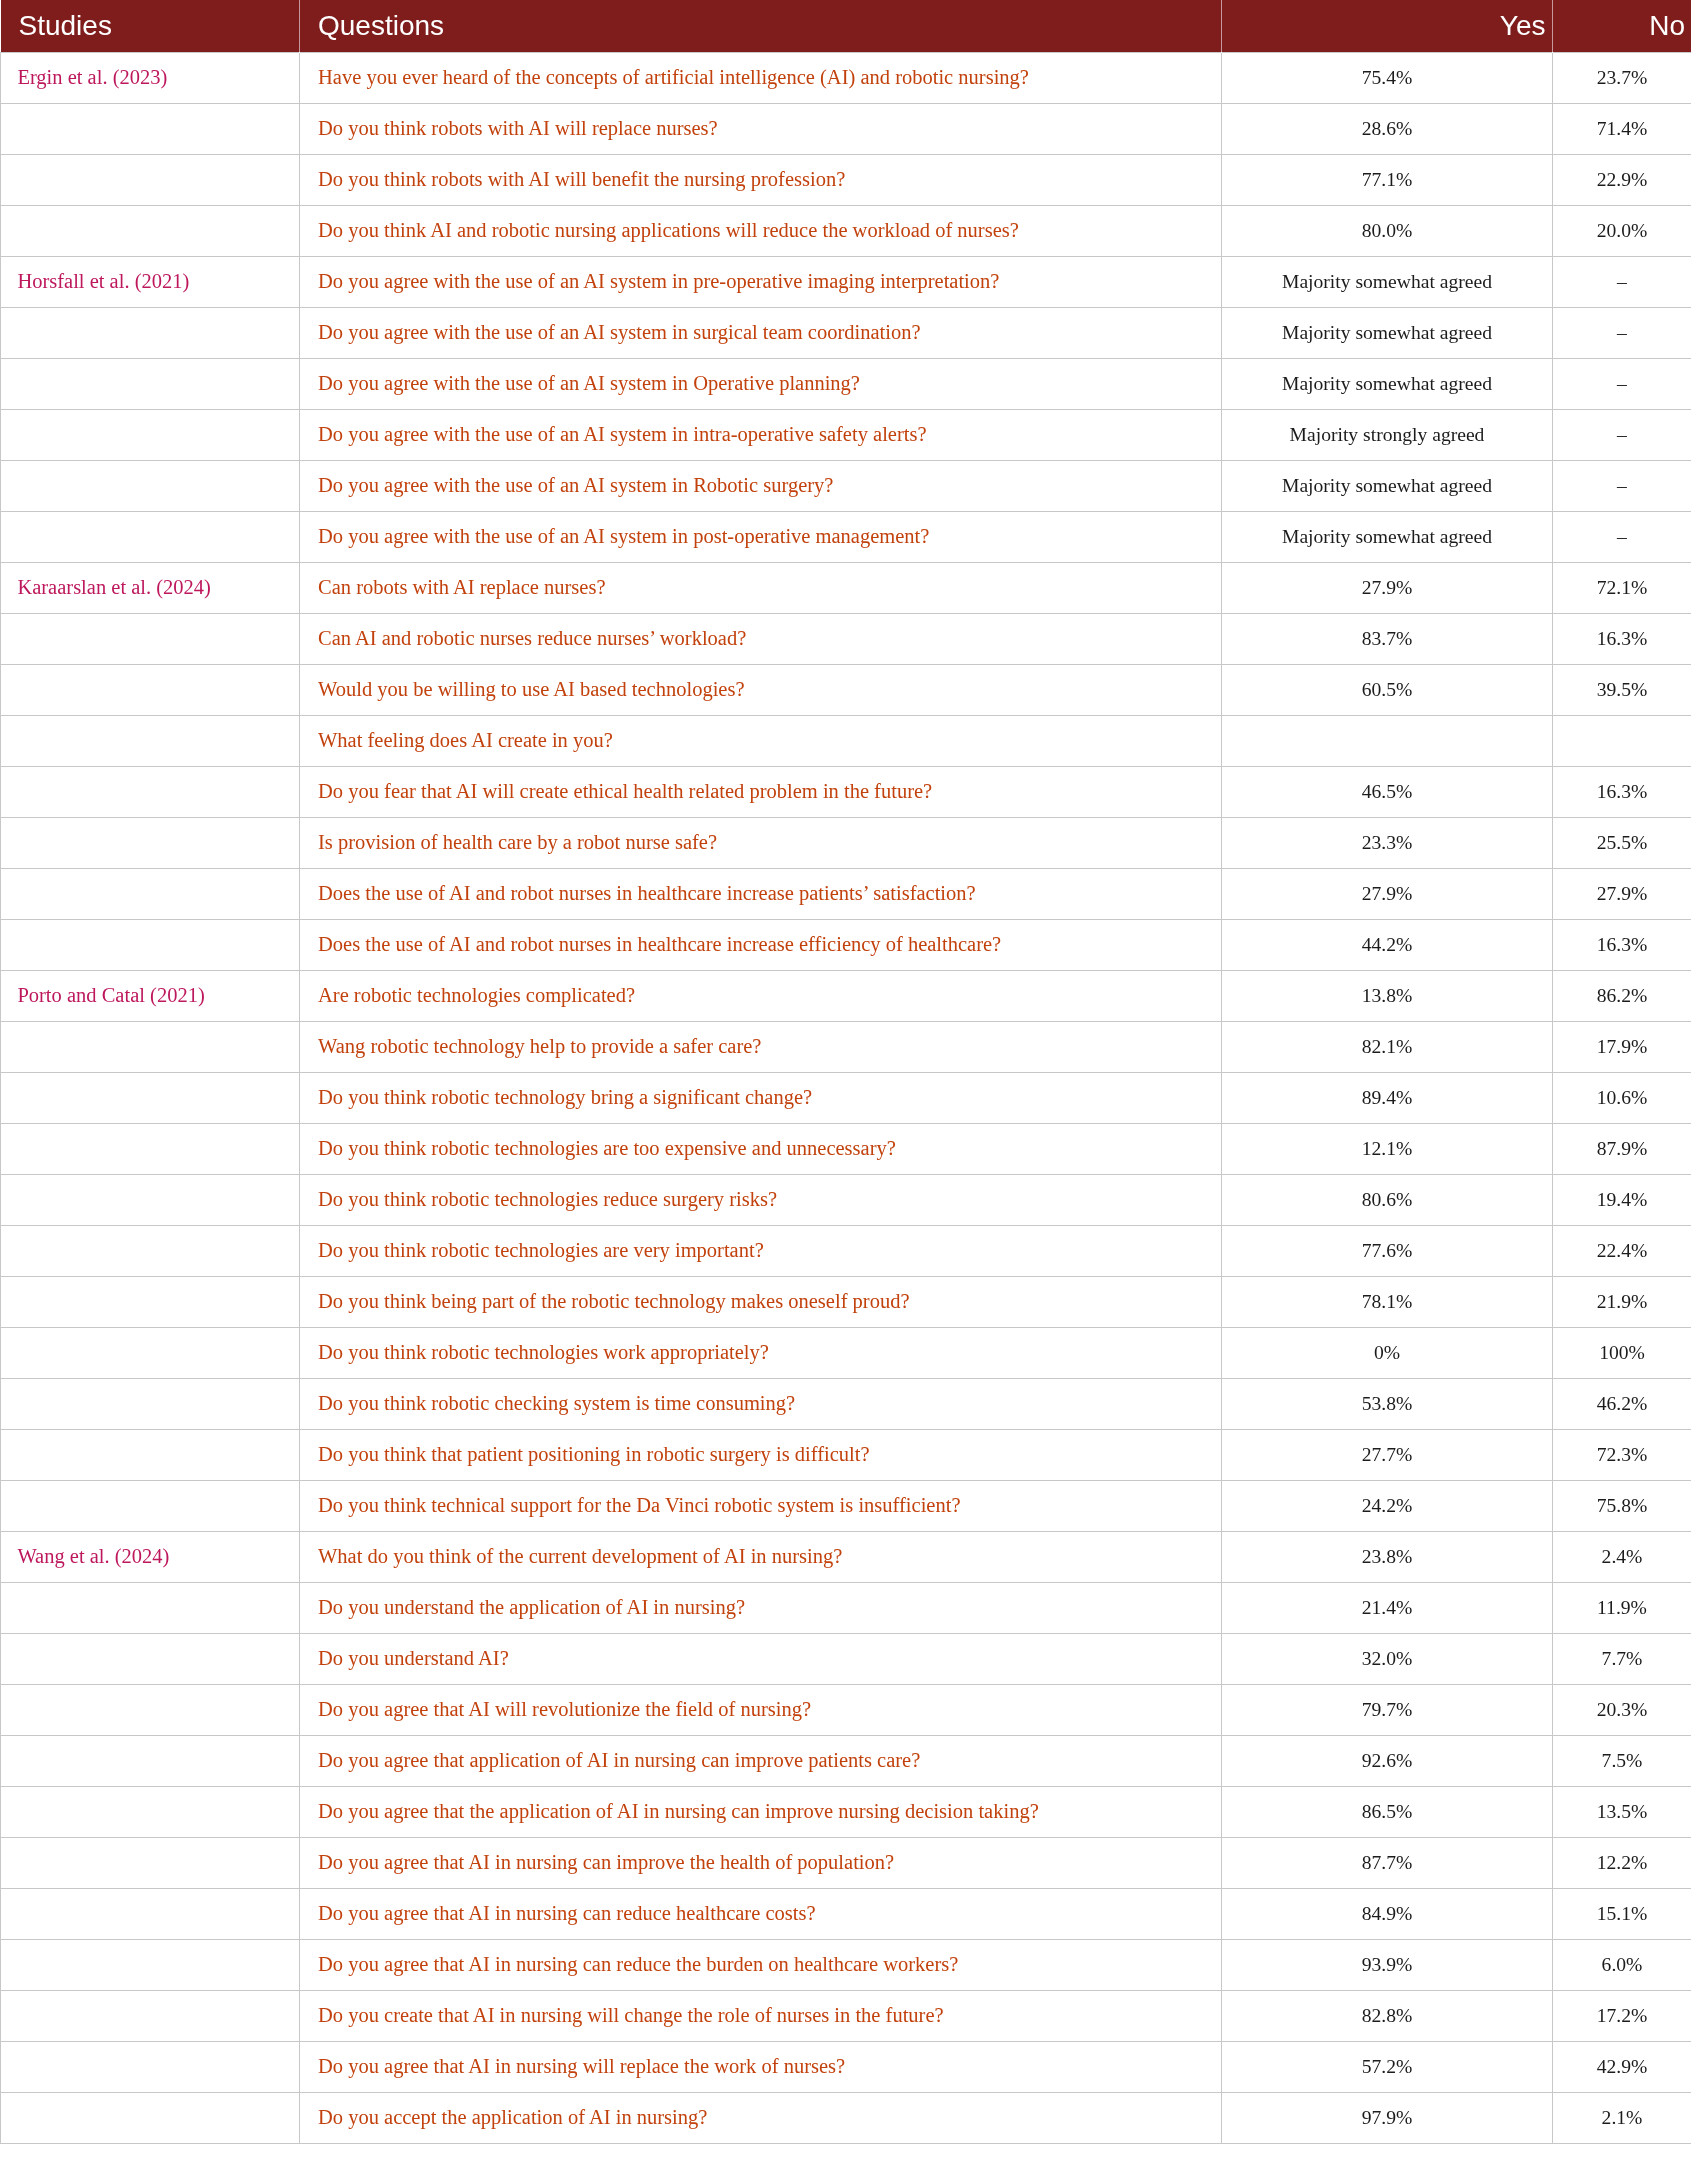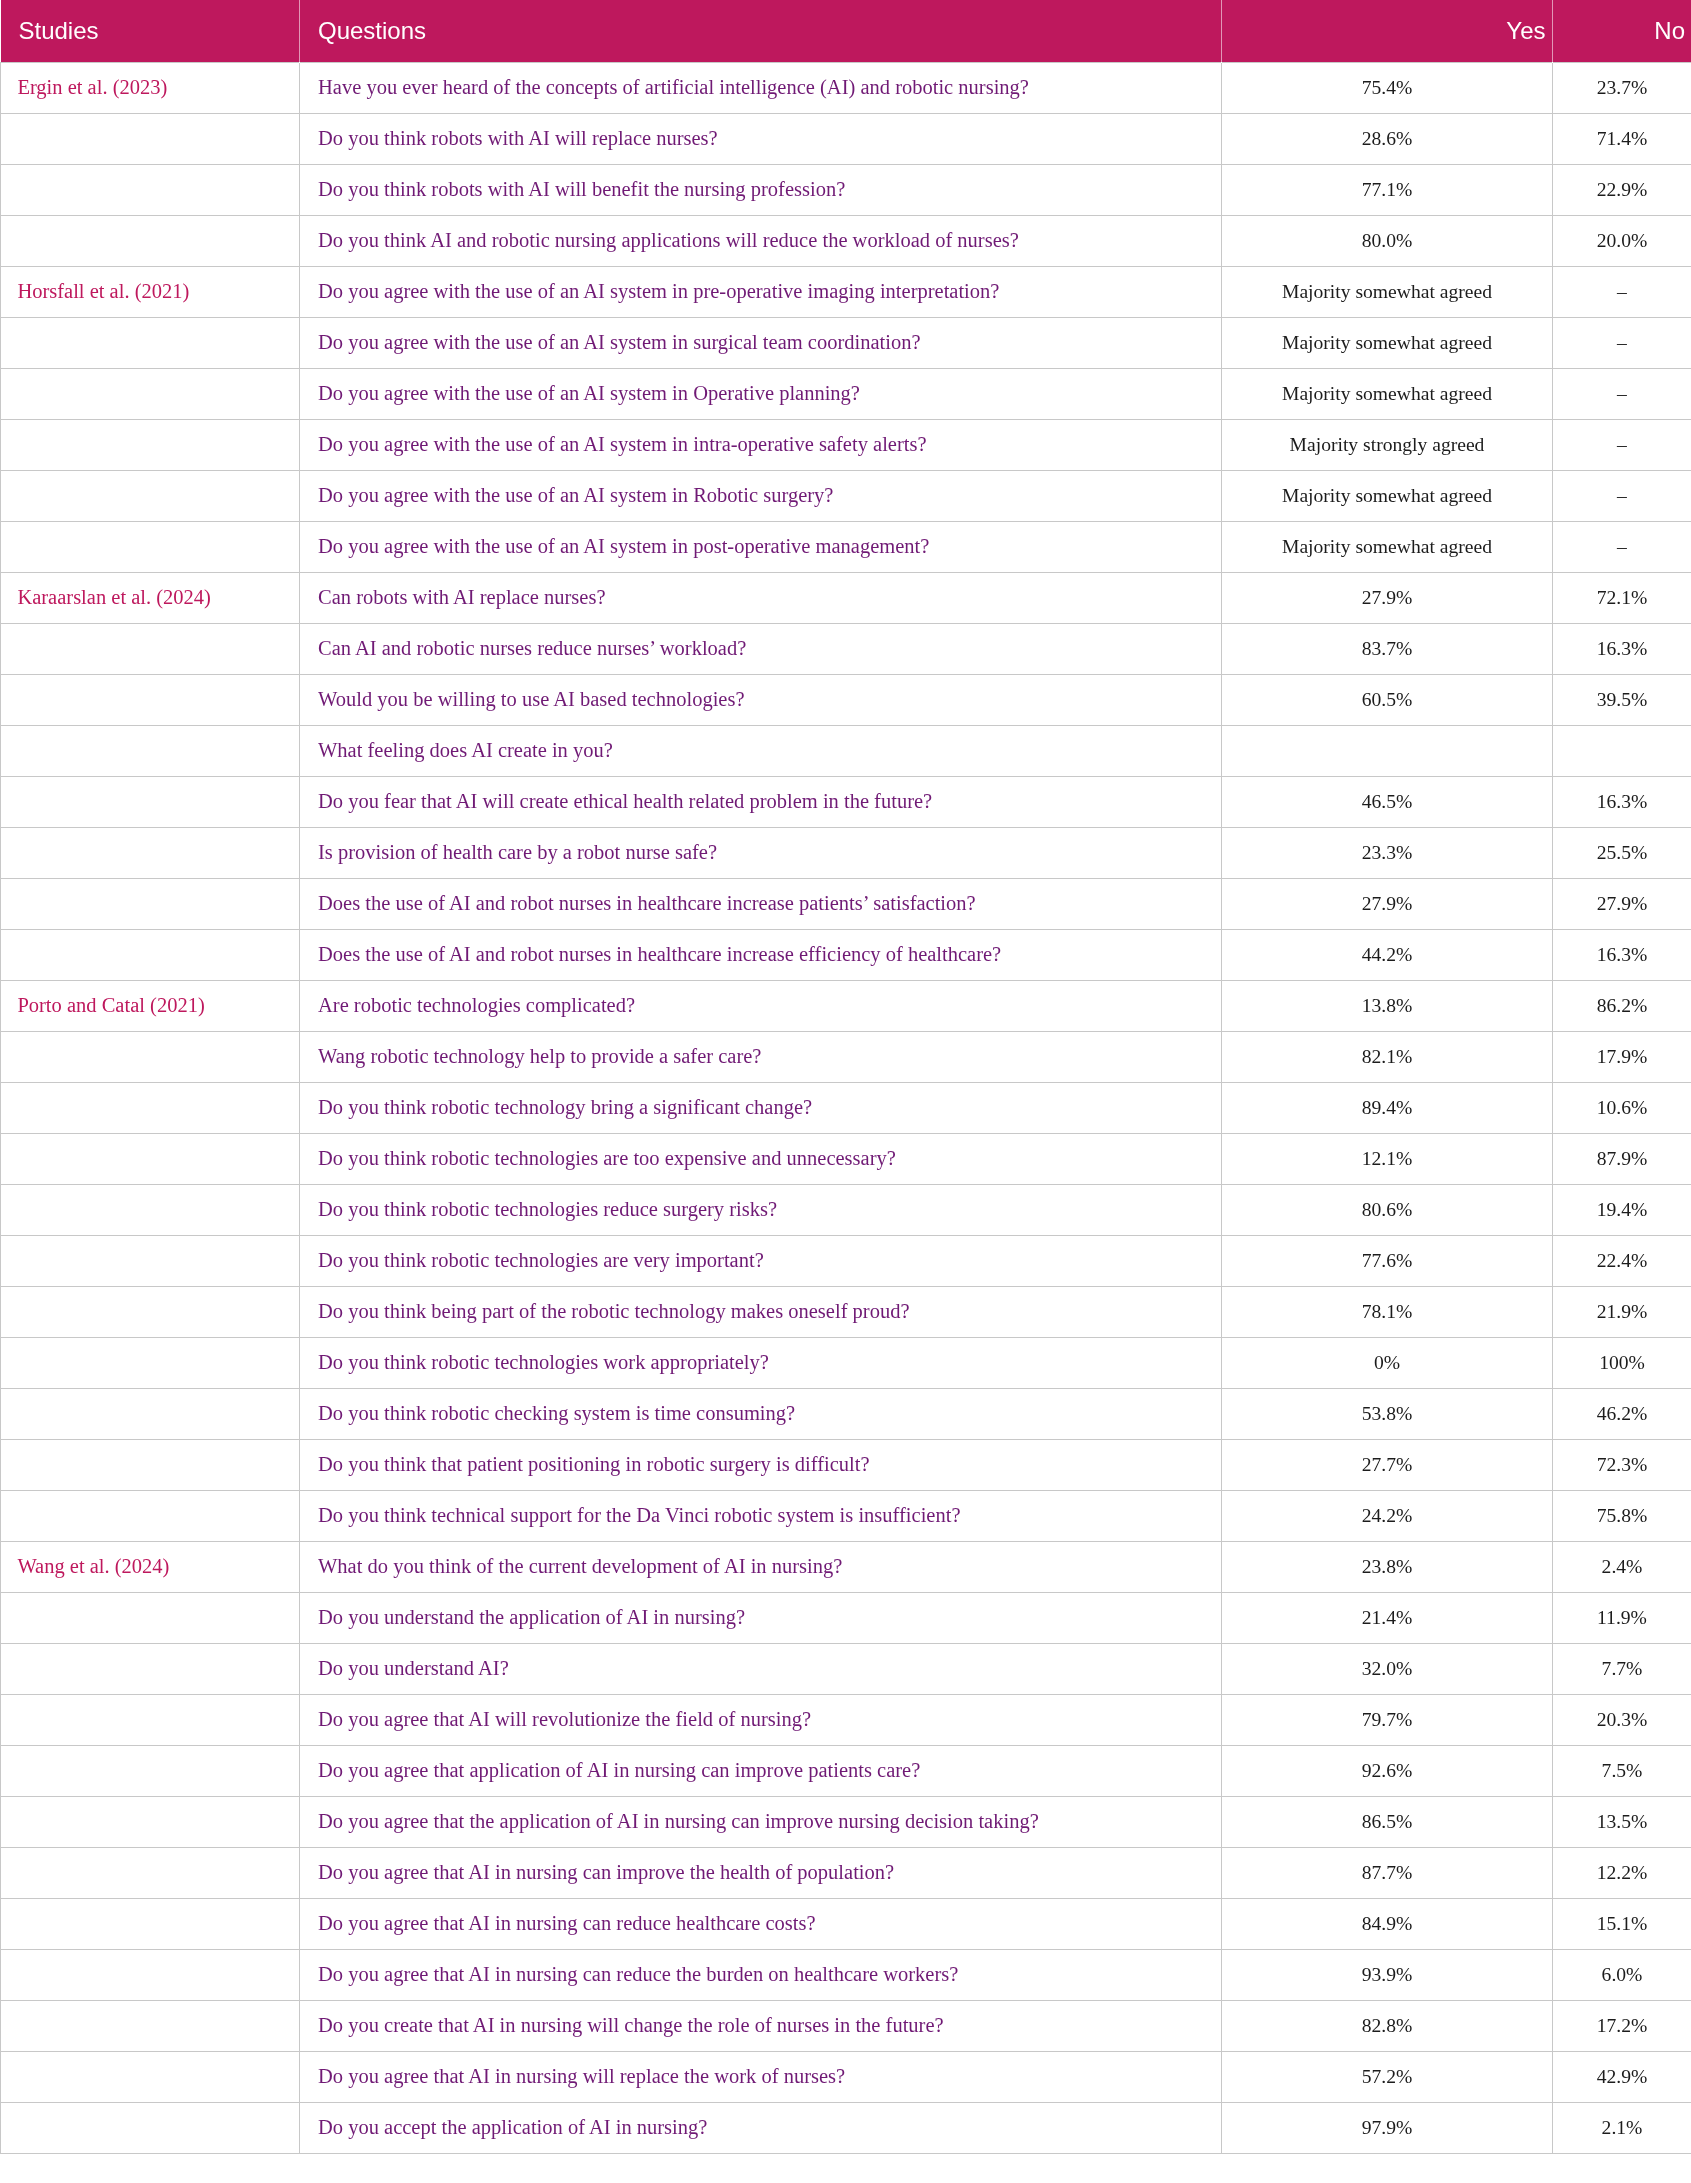--- a/index.html
+++ b/index.html
@@ -9,26 +9,26 @@
     font-family: "Liberation Serif", serif;
     color: #1c1c1c;
   }
   .table-wrap { width: 1692px; }
   table {
     width: 1692px;
     border-collapse: collapse;
     table-layout: fixed;
   }
   thead th {
-    background: #be185d;
+    background: #7f1d1d;
     color: #ffffff;
     font-family: "Liberation Sans", sans-serif;
     font-weight: 400;
-    font-size: 24px;
-    height: 62px;
+    font-size: 28px;
+    height: 52px;
     padding: 0 18px;
     vertical-align: middle;
     text-align: left;
     border-right: 0.8px solid rgba(255,255,255,0.55);
   }
   thead th:last-child { border-right: none; }
   thead th.center { text-align: right; padding: 0 6.5px; }
   tbody td {
     border: 0.8px solid #c8c8c8;
     height: 51px;
@@ -37,21 +37,21 @@
     line-height: 1.2;
     padding: 3.3px 18px;
     background: #ffffff;
     overflow: hidden;
   }
   td.study-cell { padding: 3.3px 16.4px; }
   .study-link {
     color: #be185d;
     cursor: pointer;
   }
-  td.question-cell { color: #701a75; }
+  td.question-cell { color: #c2410c; }
   td.value-cell {
     text-align: center;
     padding: 3.3px 6.5px;
     font-size: 19.6px;
   }
 </style>
 </head>
 <body>
 
 <div class="table-wrap">

